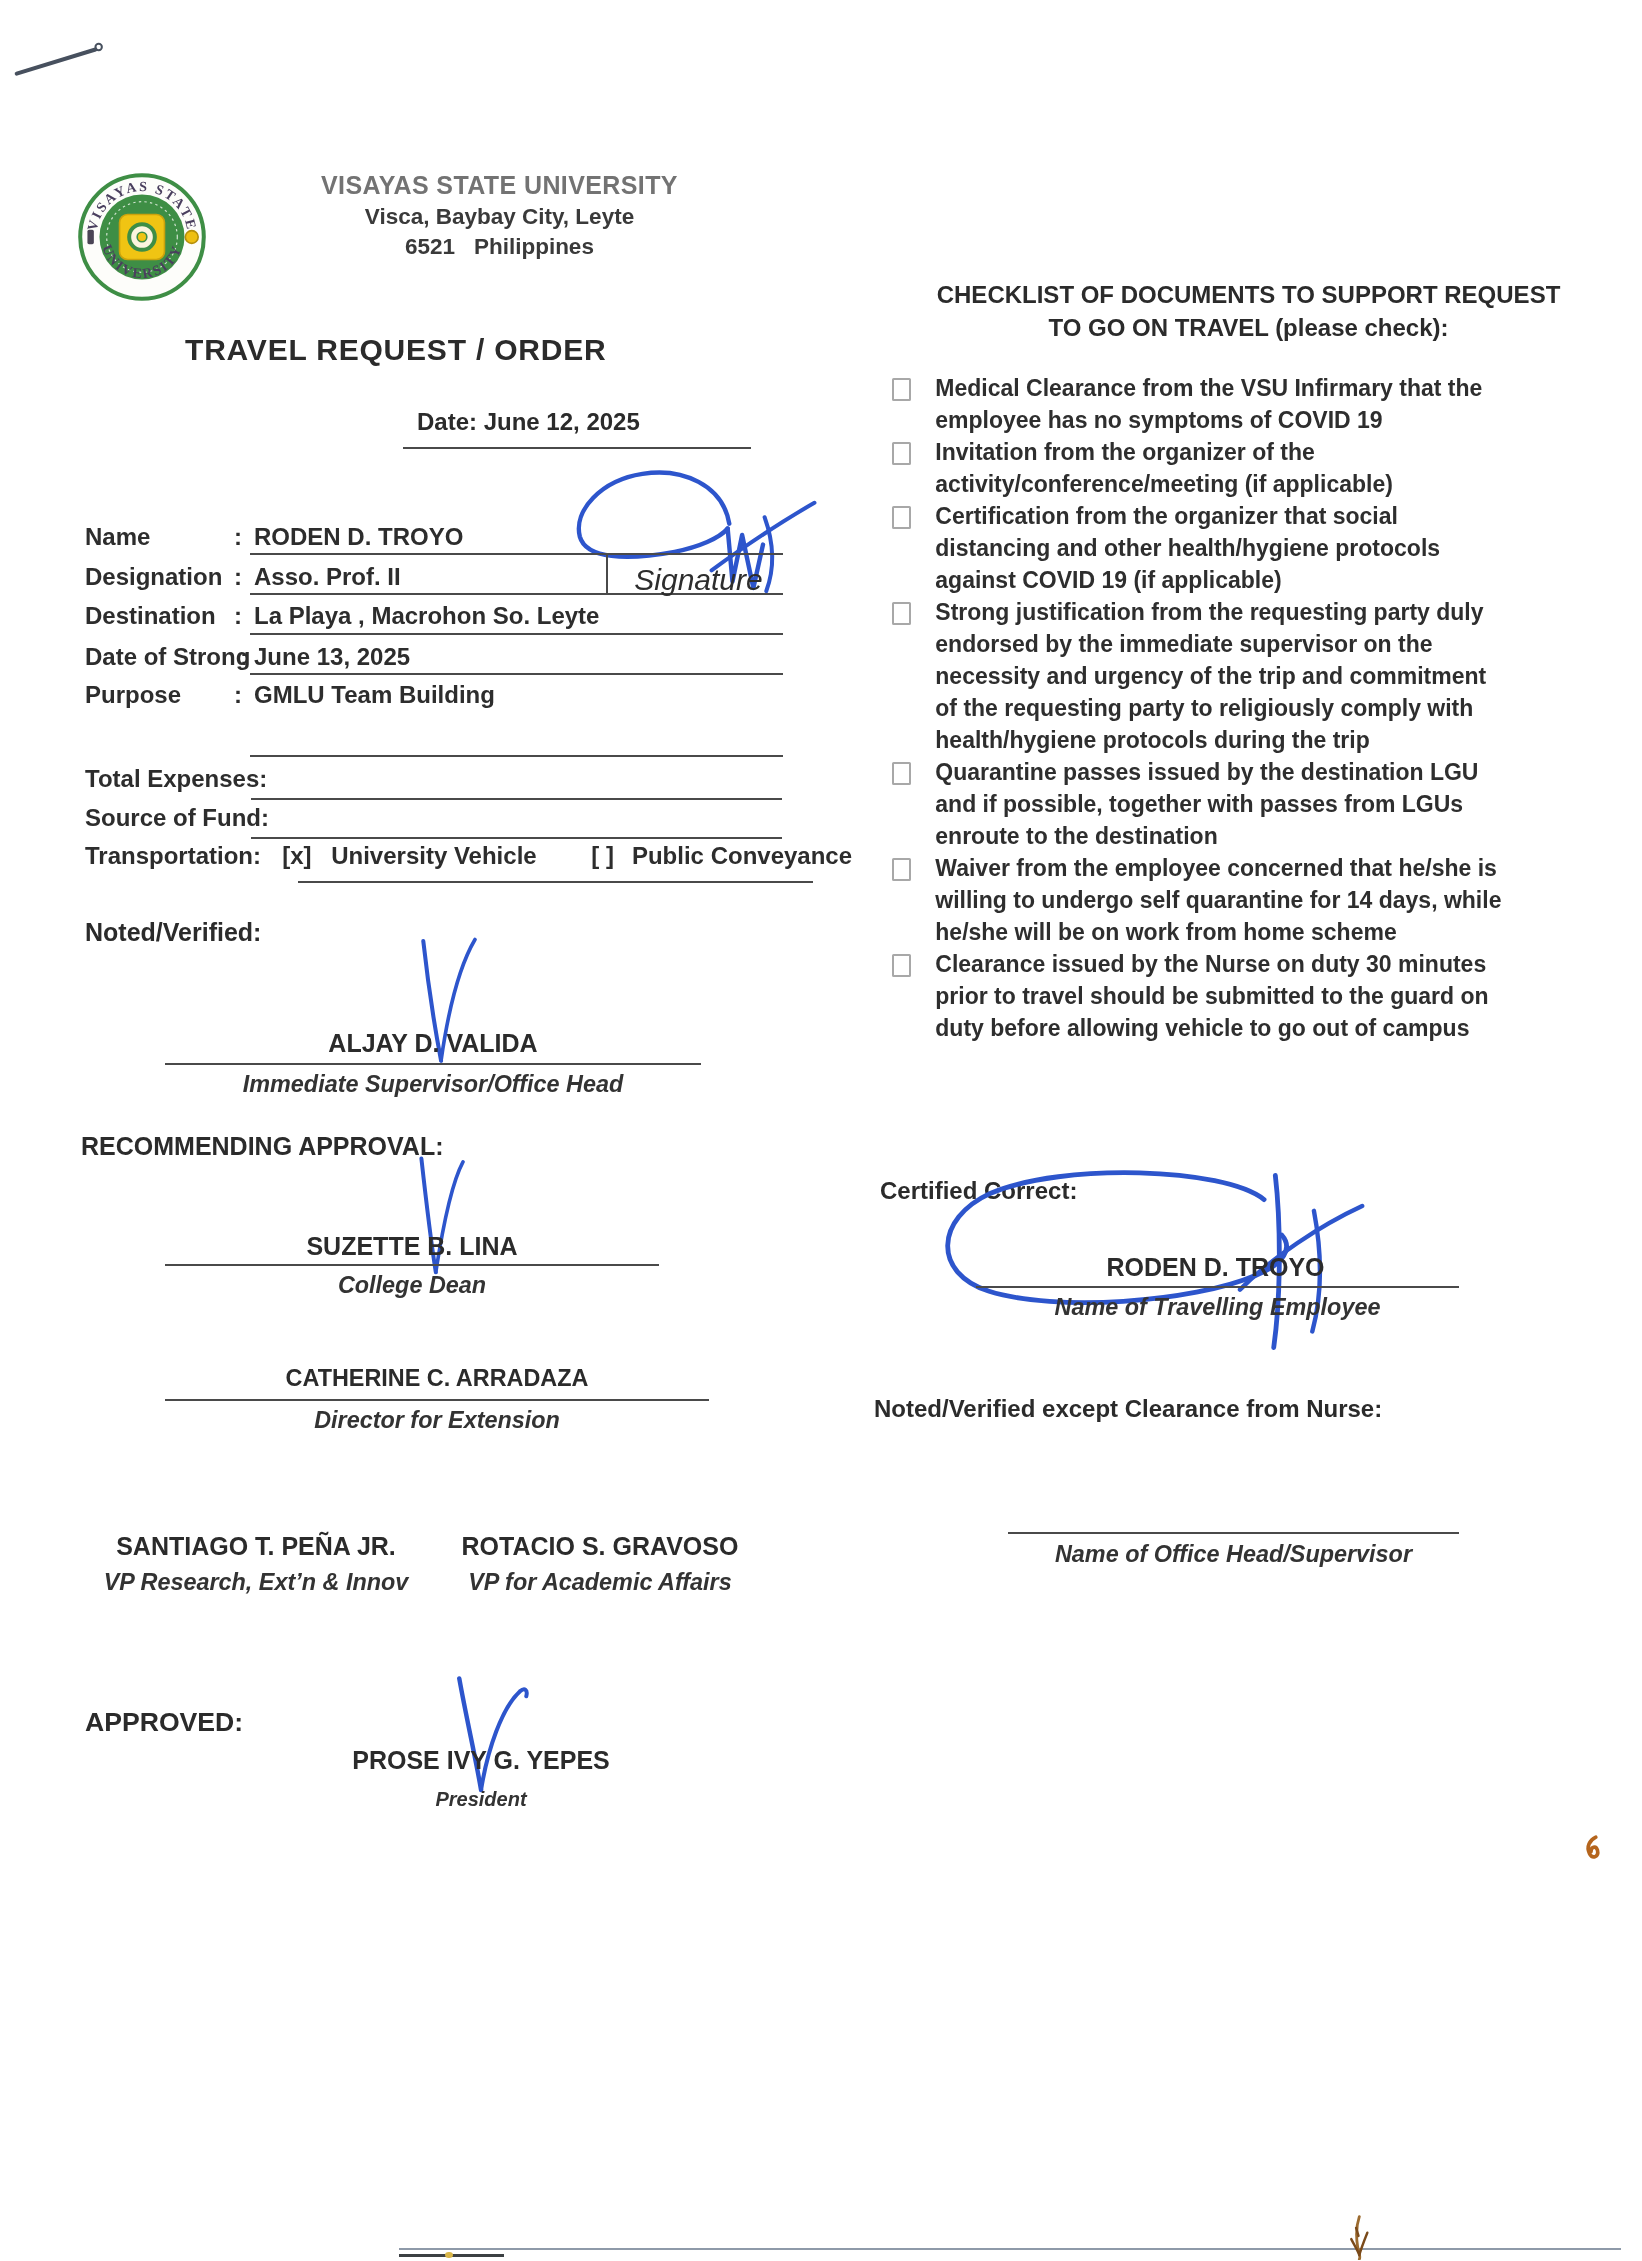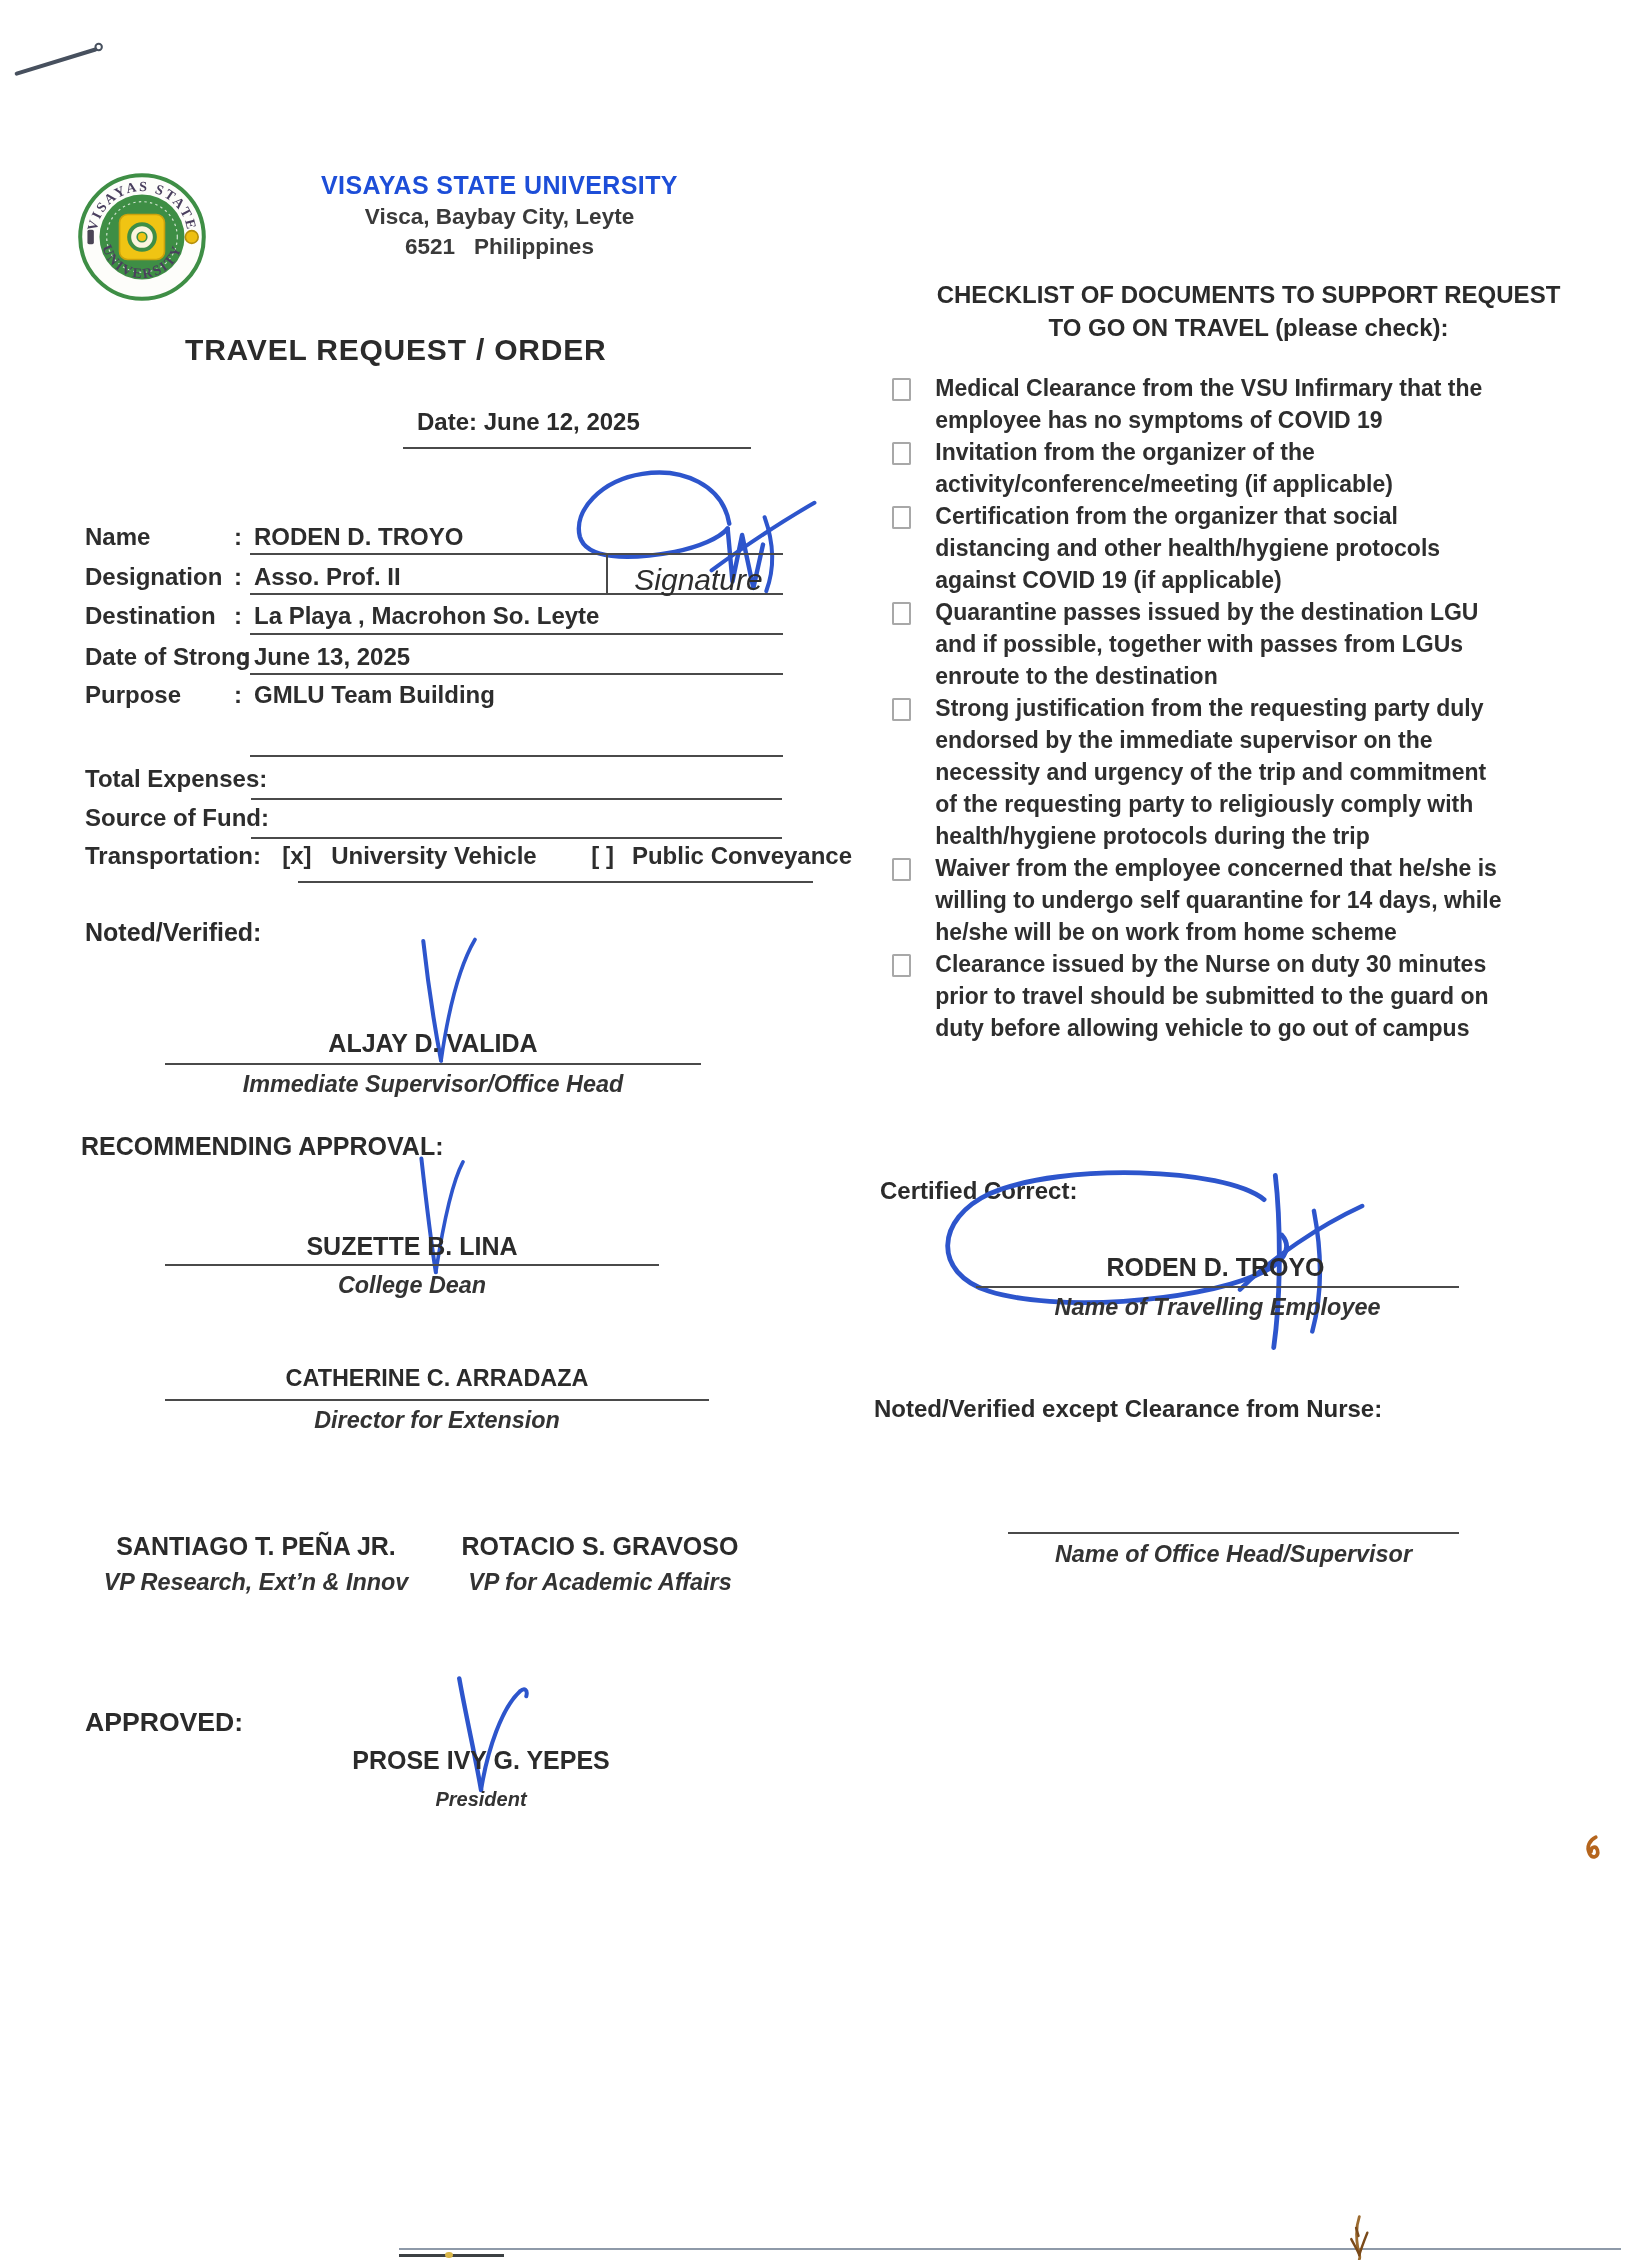--- a/index.html
+++ b/index.html
@@ -5,21 +5,21 @@
   html,body{margin:0;padding:0;}
   body{width:1643px;height:2261px;background:#ffffff;font-family:"Liberation Sans",sans-serif;color:#2b2b2b;position:relative;overflow:hidden;}
   .abs{position:absolute;}
   .center{text-align:center;}
   .pre{white-space:pre-line;}
   .prewrap{white-space:pre;}
   .uline{border-bottom:2.4px solid #4a4a4a;height:0;}
   .vline{border-left:2.4px solid #4a4a4a;width:0;}
 
   
-  .univ-name{font-size:25px;font-weight:bold;color:#1d4ed8;letter-spacing:0.4px;}
+  .univ-name{font-size:25px;font-weight:bold;color:#737373;letter-spacing:0.4px;}
   .univ-addr{font-size:22.5px;font-weight:bold;color:#3a3a3a;margin-top:4px;}
   .form-title{font-size:30px;font-weight:bold;letter-spacing:0.8px;color:#2b2b2b;}
   .date-line{font-size:24px;font-weight:bold;}
 
   
   .frow{font-size:24px;font-weight:bold;color:#2d2d2d;height:34px;}
   .flabel{position:absolute;left:0;top:0;}
   .fcolon{position:absolute;left:149px;top:0;}
   .fvalue{position:absolute;left:169px;top:0;white-space:nowrap;}
   .sig-note{font-size:30px;font-weight:normal;font-style:italic;color:#2d2d2d;}
@@ -192,34 +192,34 @@
 activity/conference/meeting (if applicable)</span>
   </div>
   <div class="chk-item">
     <span class="chk-box"></span>
     <span class="chk-text">Certification from the organizer that social
 distancing and other health/hygiene protocols
 against COVID 19 (if applicable)</span>
   </div>
   <div class="chk-item">
     <span class="chk-box"></span>
-    <span class="chk-text">Quarantine passes issued by the destination LGU
-and if possible, together with passes from LGUs
-enroute to the destination</span>
-  </div>
-  <div class="chk-item">
-    <span class="chk-box"></span>
     <span class="chk-text">Strong justification from the requesting party duly
 endorsed by the immediate supervisor on the
 necessity and urgency of the trip and commitment
 of the requesting party to religiously comply with
 health/hygiene protocols during the trip</span>
   </div>
   <div class="chk-item">
     <span class="chk-box"></span>
+    <span class="chk-text">Quarantine passes issued by the destination LGU
+and if possible, together with passes from LGUs
+enroute to the destination</span>
+  </div>
+  <div class="chk-item">
+    <span class="chk-box"></span>
     <span class="chk-text">Waiver from the employee concerned that he/she is
 willing to undergo self quarantine for 14 days, while
 he/she will be on work from home scheme</span>
   </div>
   <div class="chk-item">
     <span class="chk-box"></span>
     <span class="chk-text">Clearance issued by the Nurse on duty 30 minutes
 prior to travel should be submitted to the guard on
 duty before allowing vehicle to go out of campus</span>
   </div>

